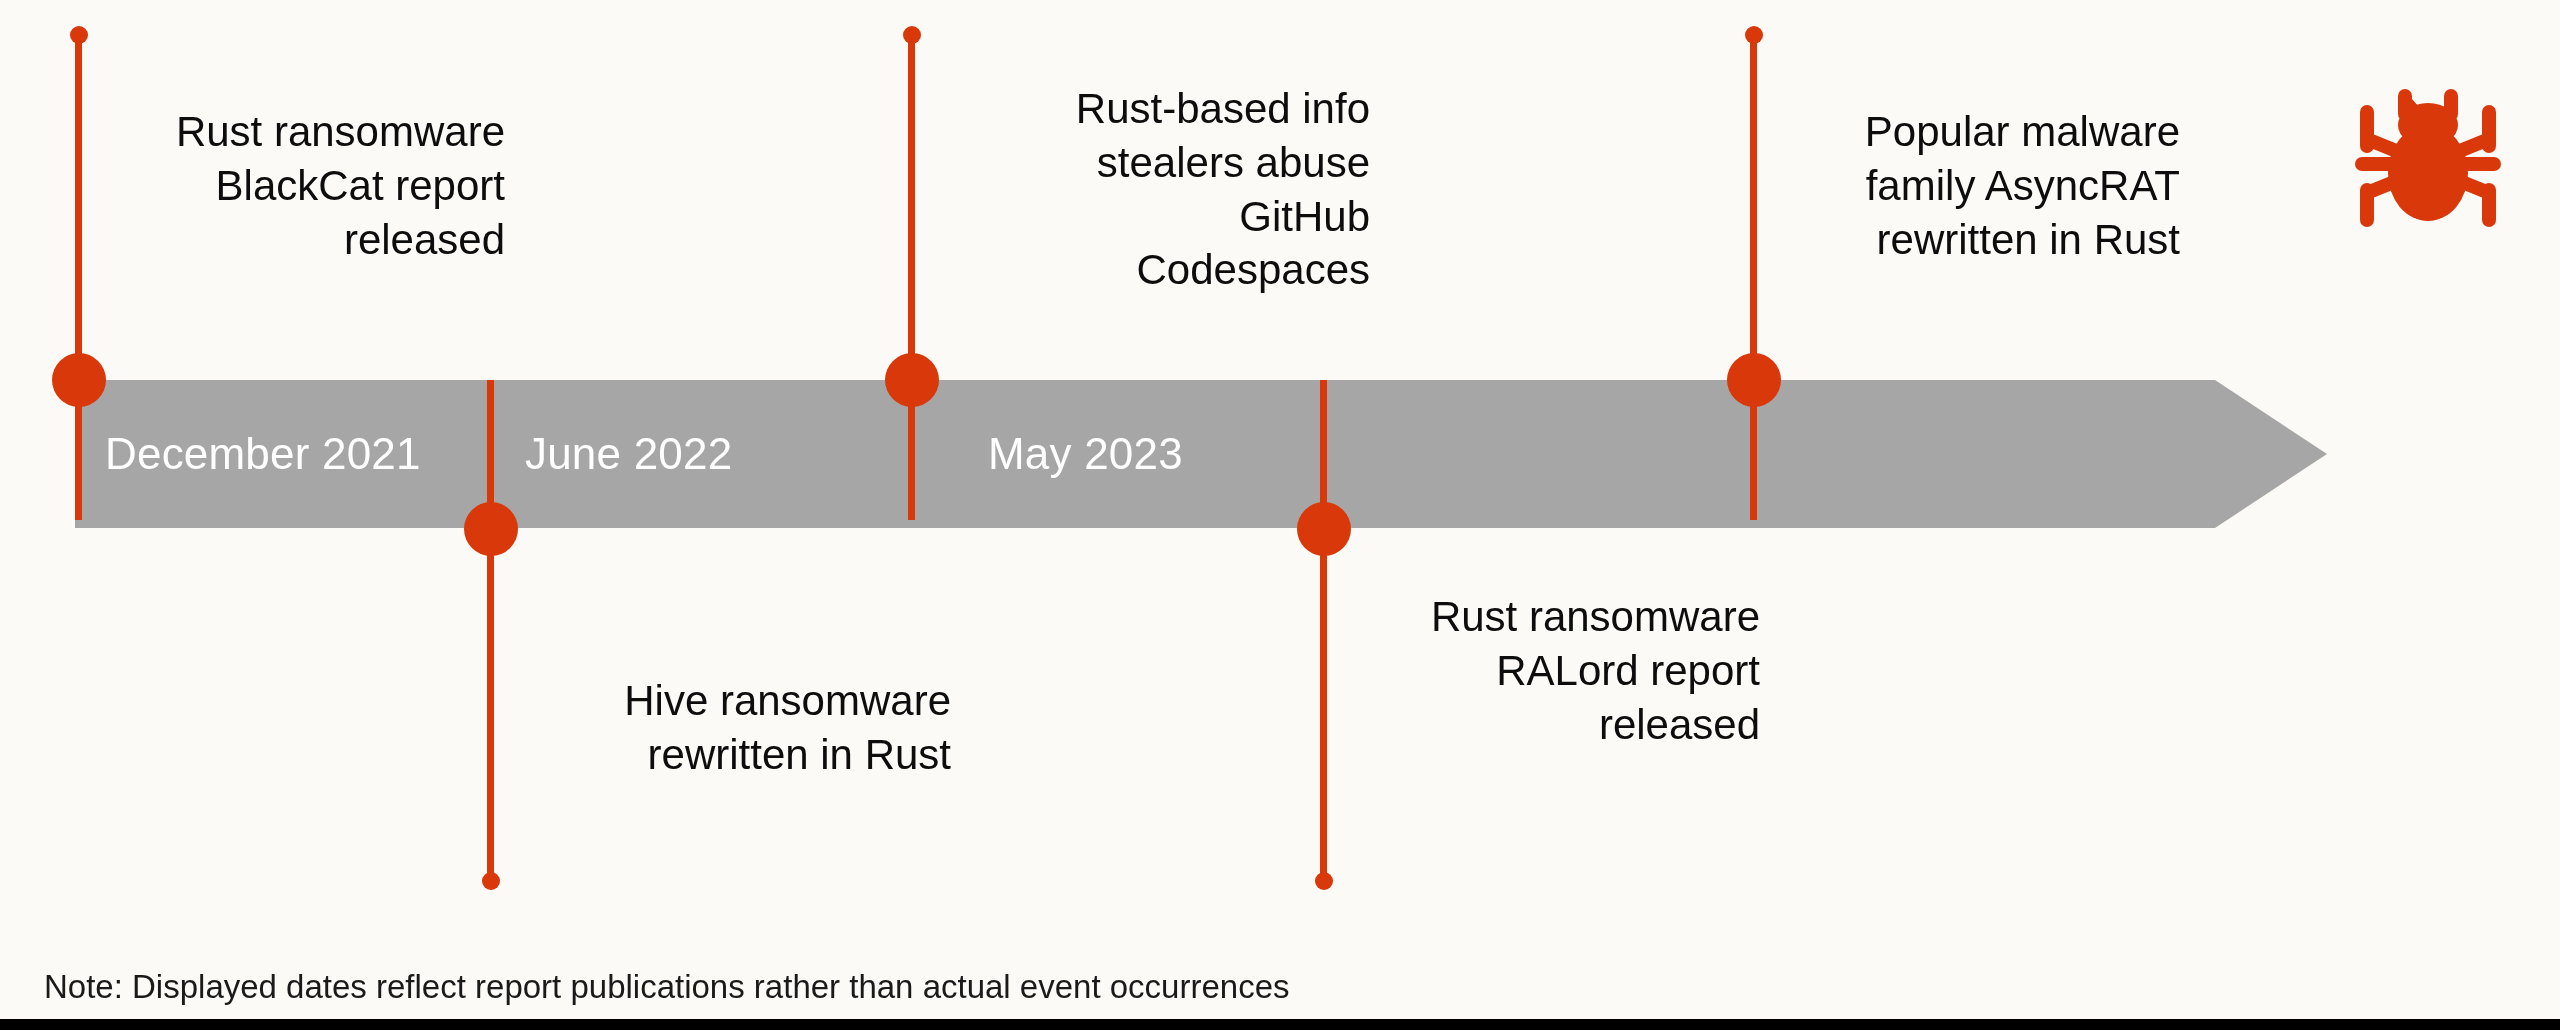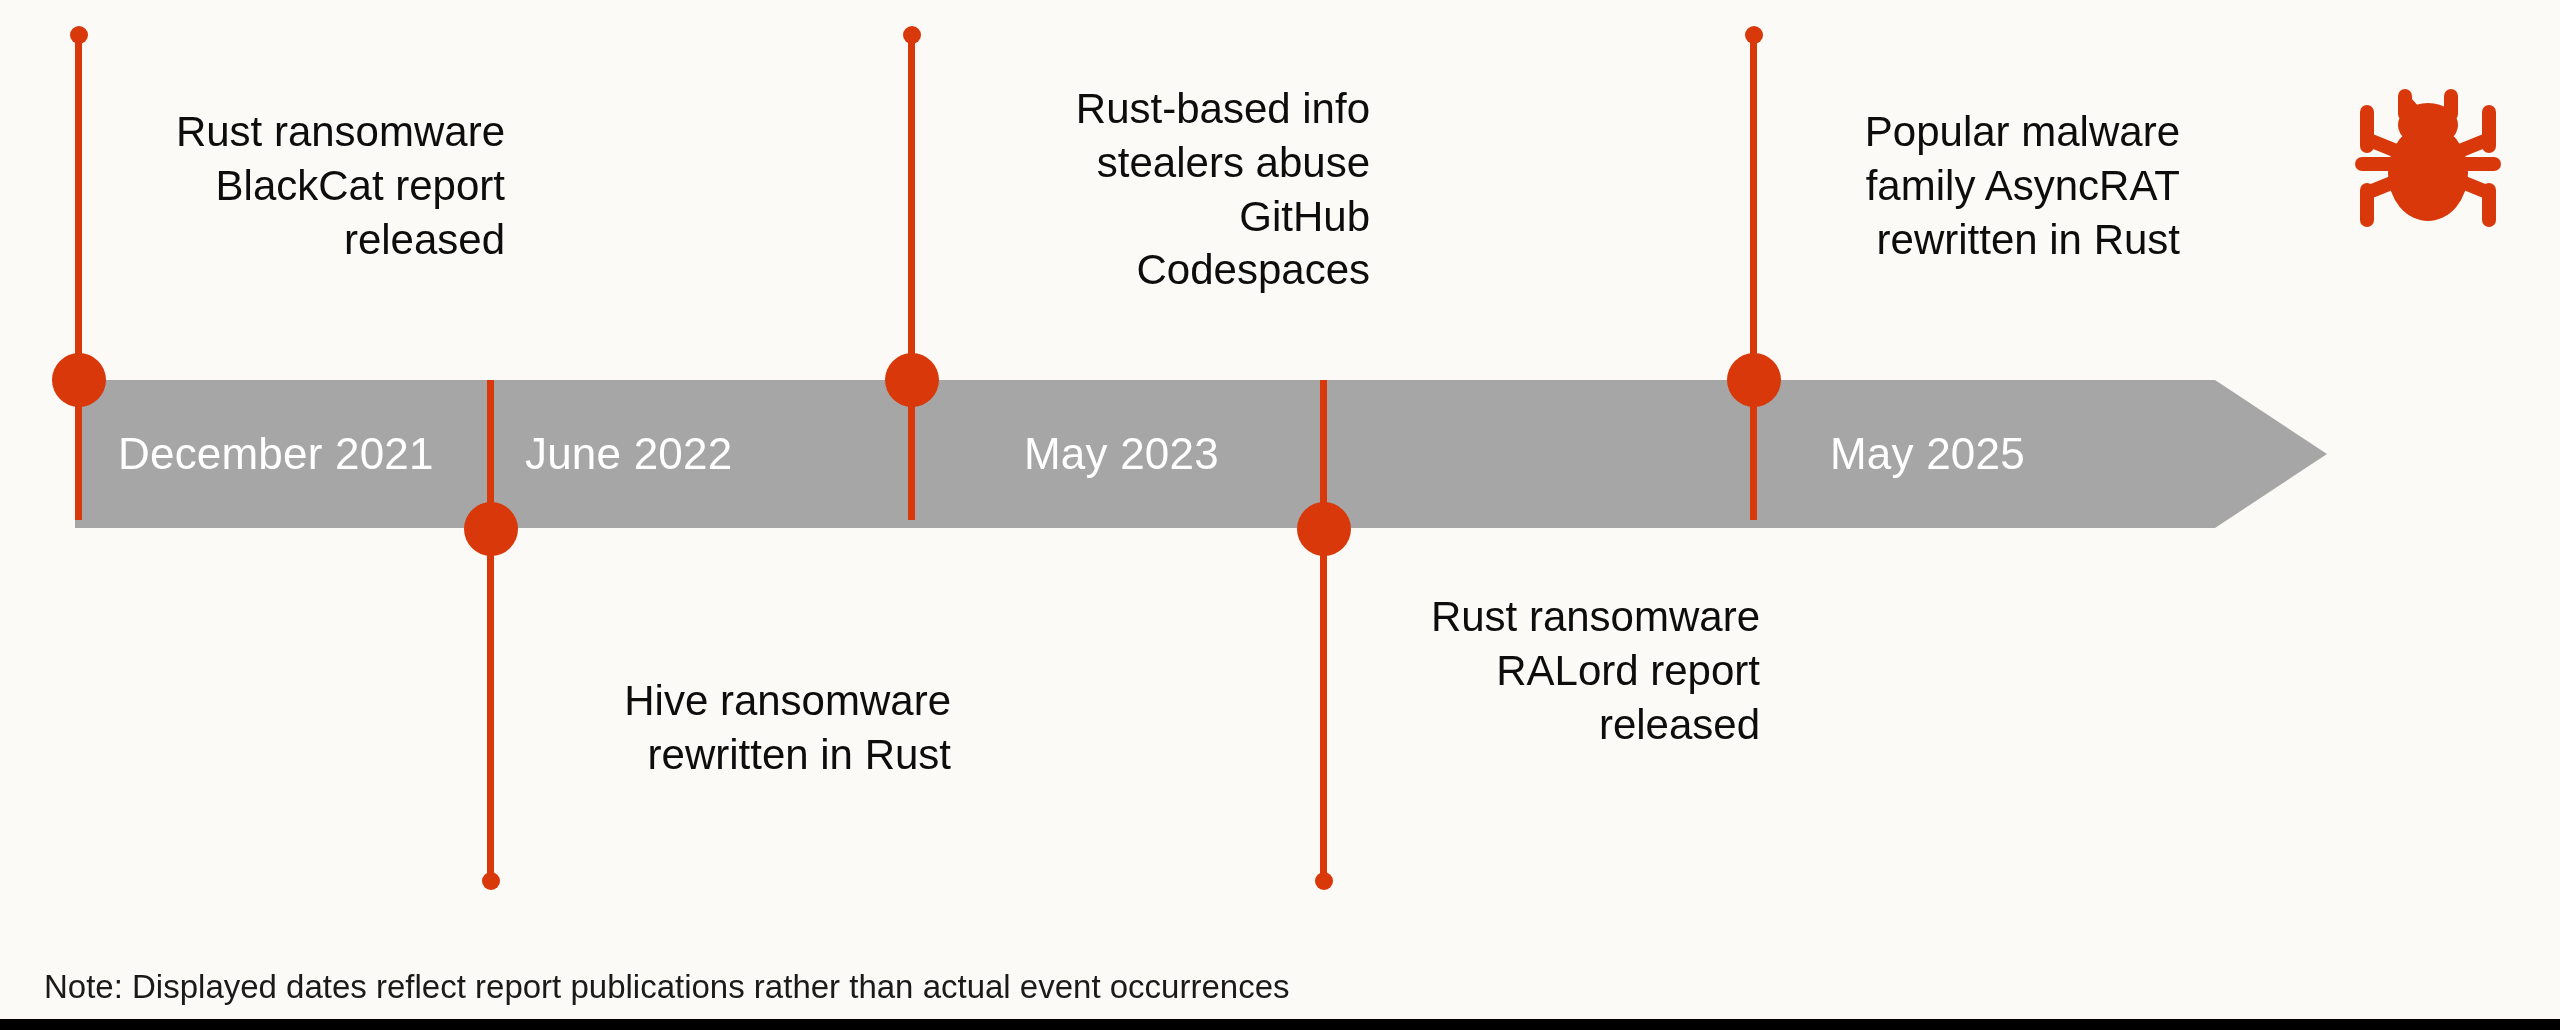--- a/index.html
+++ b/index.html
@@ -130,24 +130,23 @@
   }
 </style>
 </head>
 <body>
 
 <div id="canvas">
 
   <div class="timeline-bar"></div>
   <div class="timeline-arrowhead"></div>
 
-  <div class="date-label" style="left:118px;">December 2021</div>
+  <div class="date-label" style="left:105px;">December 2021</div>
   <div class="date-label" style="left:525px;">June 2022</div>
-  <div class="date-label" style="left:1024px;">May 2023</div>
-  <div class="date-label" style="left:1830px;">May 2025</div>
+  <div class="date-label" style="left:988px;">May 2023</div>
 
   <div class="marker" style="left:75px; top:0;">
     <div class="stem" style="top:35px;  height:485px;"></div>
     <div class="tip" style="top:26px;"></div>
     <div class="hub" style="top:353px;"></div>
   </div>
 
   <div class="marker" style="left:487px; top:0;">
     <div class="stem" style="top:380px; height:500px;"></div>
     <div class="hub" style="top:502px;"></div>

